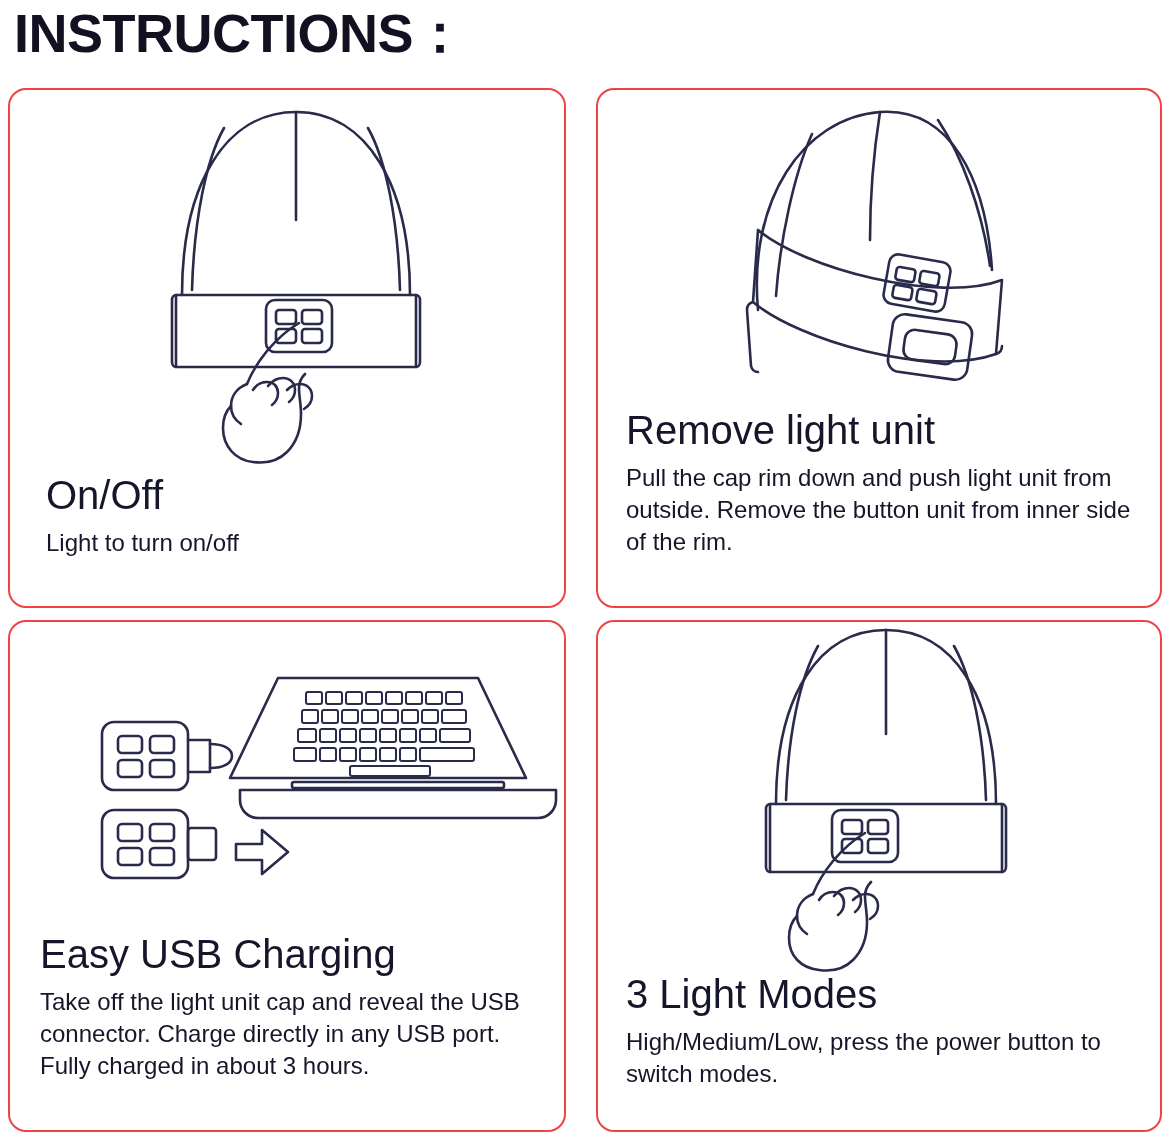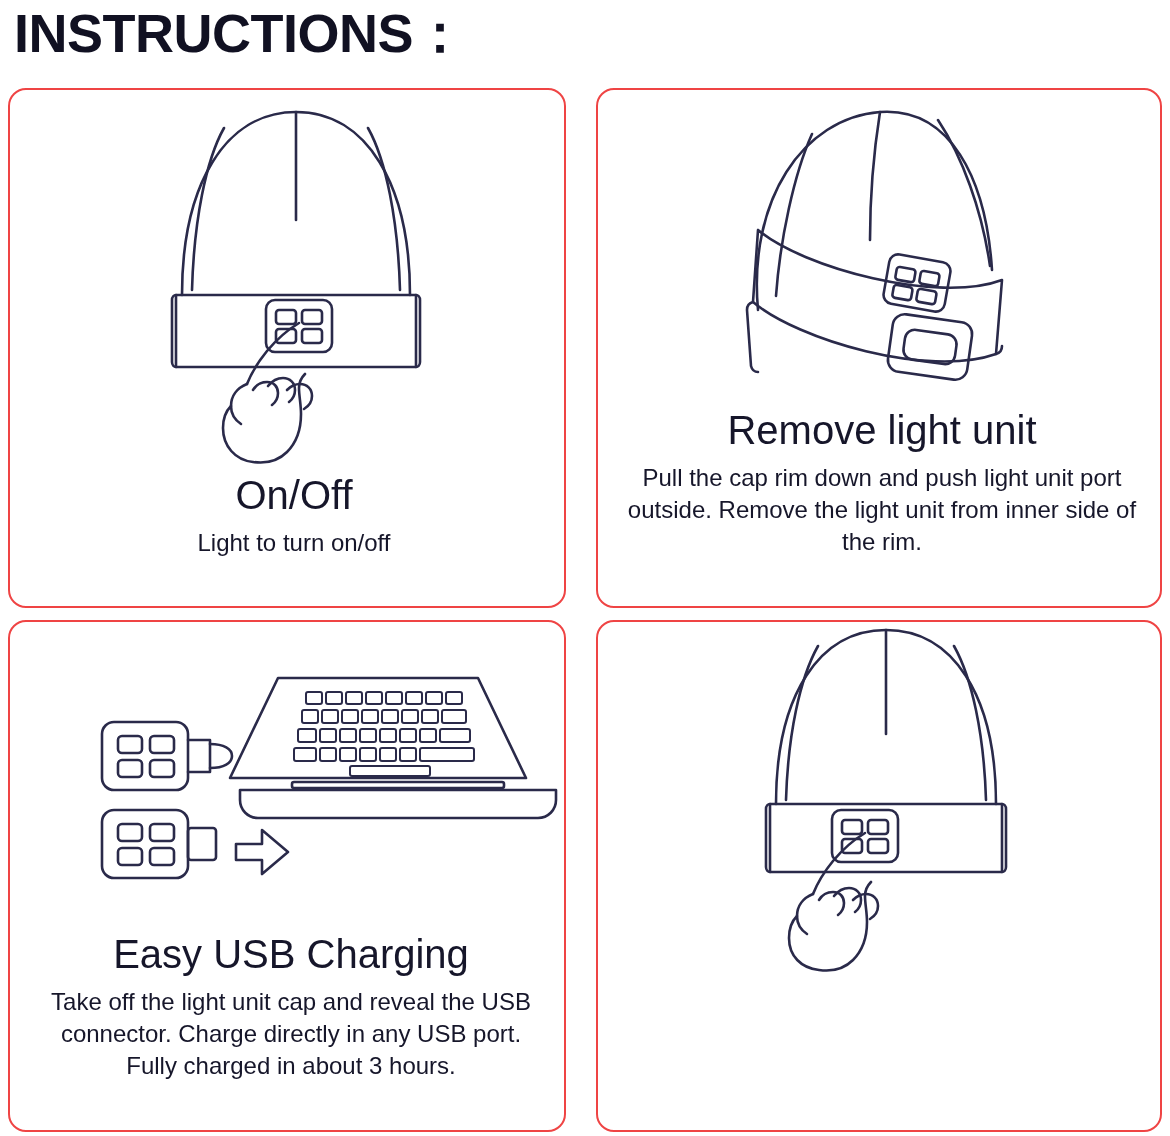--- a/index.html
+++ b/index.html
@@ -13,21 +13,20 @@
     font-family: "Liberation Sans", sans-serif;
     color: #1a1a2e;
     overflow: hidden;
     position: relative;
   }
   #page {
     position: relative;
     width: 1170px;
     height: 1136px;
     box-sizing: border-box;
-    text-align: center;
   }
   #title {
     position: absolute;
     left: 14px;
     top: -2px;
     font-size: 54px;
     font-weight: bold;
     letter-spacing: -0.5px;
     color: #111122;
     white-space: nowrap;
@@ -137,21 +136,21 @@
         <rect x="322" y="182" width="19" height="13" rx="3" transform="rotate(10 331 188)"></rect>
         <rect x="295" y="196" width="19" height="13" rx="3" transform="rotate(10 304 202)"></rect>
         <rect x="319" y="200" width="19" height="13" rx="3" transform="rotate(10 328 206)"></rect>
 
         <rect x="292" y="228" width="80" height="58" rx="12" transform="rotate(8 332 257)"></rect>
         <rect x="306" y="242" width="52" height="30" rx="10" transform="rotate(8 332 257)"></rect>
       </svg>
     </div>
     <div class="caption-block" id="cap-remove">
       <p class="heading">Remove light unit</p>
-      <p class="body-text">Pull the cap rim down and push light unit port outside. Remove the light unit from inner side of the rim.</p>
+      <p class="body-text">Pull the cap rim down and push light unit from outside. Remove the button unit from inner side of the rim.</p>
     </div>
   </div>
 
   <div class="panel" id="panel-usb">
     <div class="art">
       <svg width="558" height="300" viewBox="0 0 558 300" fill="none" stroke="#2a2a4a" stroke-width="2.6" stroke-linecap="round" stroke-linejoin="round">
 
         <rect x="92" y="100" width="86" height="68" rx="12"></rect>
         <rect x="108" y="114" width="24" height="17" rx="4"></rect>
         <rect x="140" y="114" width="24" height="17" rx="4"></rect>
@@ -236,15 +235,19 @@
         <rect x="270" y="217" width="20" height="14" rx="3"></rect>
 
         <path d="M267 211 c-10 6 -22 16 -32 28 c-9 11 -16 23 -20 33"></path>
         <path d="M215 272 c-10 4 -16 12 -16 22 c0 8 4 14 10 18"></path>
         <path d="M199 294 c-5 5 -8 13 -8 22 c0 18 12 30 30 32 c14 2 26 -2 34 -10 c9 -9 14 -22 14 -38 c0 -10 -2 -18 -2 -26 c0 -6 2 -10 6 -14"></path>
         <path d="M255 278 c4 -4 8 -6 13 -6 c7 0 12 5 12 12 c0 6 -3 10 -8 13"></path>
         <path d="M236 274 c4 -5 9 -8 15 -8 c7 0 12 5 12 12 c0 5 -2 9 -6 12"></path>
         <path d="M221 278 c3 -5 8 -8 14 -8 c7 0 11 5 11 11 c0 5 -2 9 -6 12"></path>
       </svg>
     </div>
+    <div class="caption-block" id="cap-modes">
+      <p class="heading">3 Light Modes</p>
+      <p class="body-text">High/Medium/Low, press the power button to switch modes.</p>
+    </div>
   </div>
 
 </div>
 
 </body></html>

